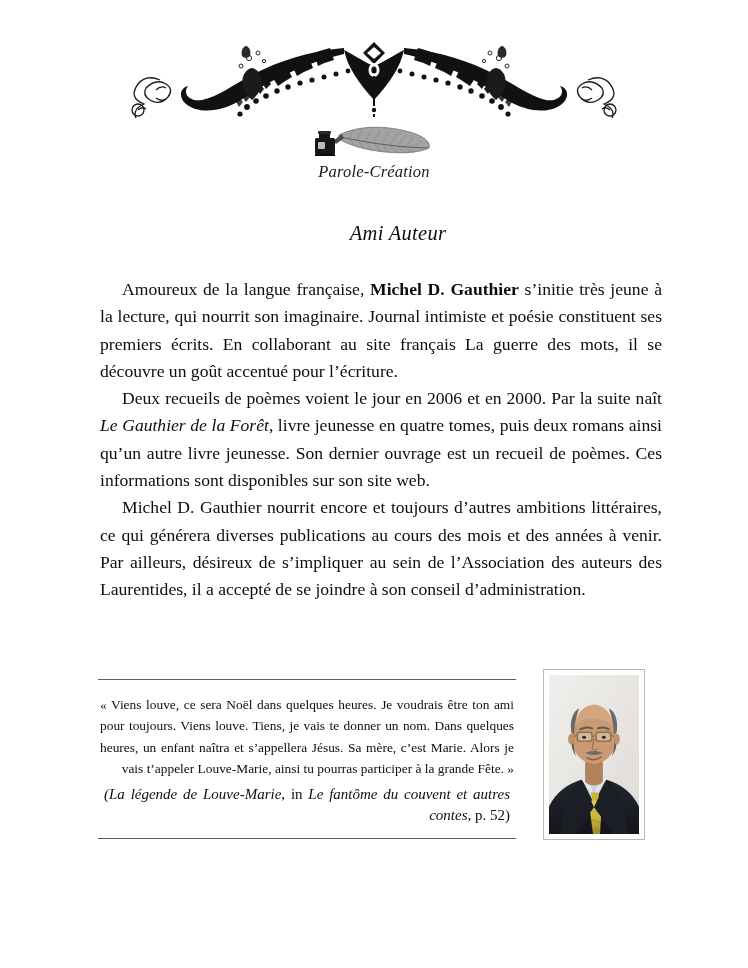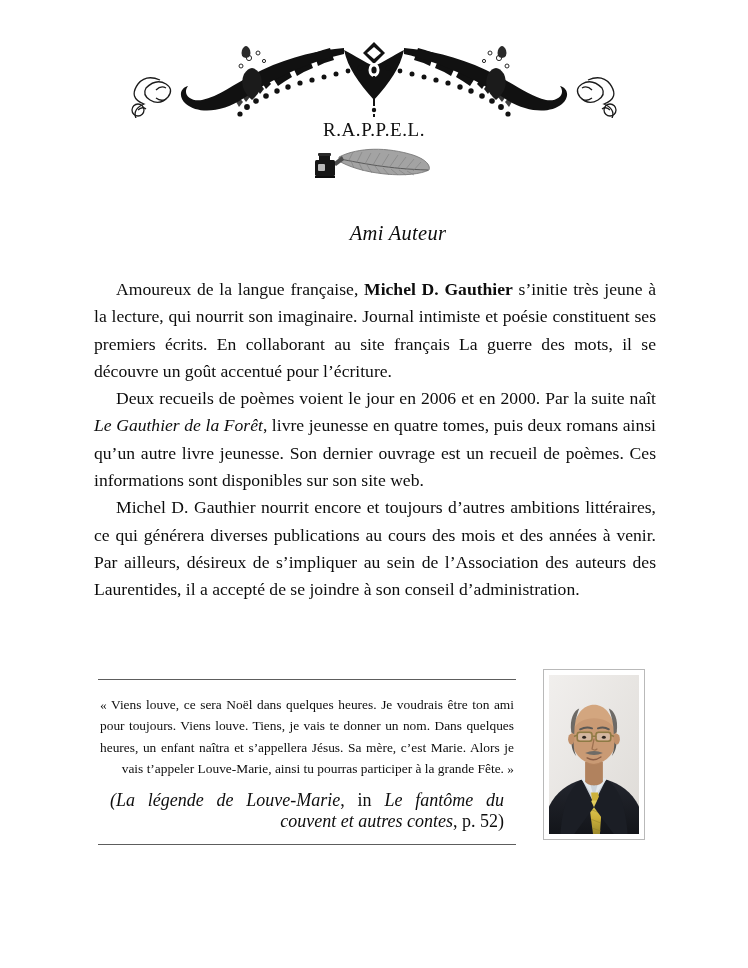--- a/index.html
+++ b/index.html
@@ -69,21 +69,21 @@
     text-align: center;
     font-style: italic;
     font-size: 20.5px;
     letter-spacing: 0.3px;
     padding-left: 24px;
   }
 
   
   #article-body {
     position: absolute;
-    left: 94px;
+    left: 100px;
     top: 276px;
     width: 562px;
     font-size: 17.6px;
     line-height: 27.3px;
     text-align: justify;
     text-justify: inter-word;
   }
   #article-body p {
     margin: 0;
     text-indent: 22px;
@@ -113,25 +113,25 @@
   #quote-rule-top { margin-top: 8px; }
   #quote-text {
     font-size: 13.4px;
     line-height: 21.4px;
     text-align: justify;
     text-align-last: right;
     margin: 14px 0 0 0;
     padding: 0 2px;
   }
   #quote-source {
-    font-size: 18px;
+    font-size: 15px;
     line-height: 21.4px;
     text-align: justify;
     text-align-last: right;
-    margin: 10px;
+    margin: 4px;
     padding: 0 2px;
     font-style: italic;
   }
   #quote-source .roman { font-style: normal; }
   #quote-rule-bottom { margin-top: 12px; }
 
   
   #portrait-frame {
     position: absolute;
     left: 543px;
@@ -259,21 +259,20 @@
       </g>
 
       <g fill="#1b1b1b">
         <path d="M150 46 q8 -12 16 0 q6 14 -8 26 q-14 -12 -8 -26 z"></path>
         <path d="M394 46 q8 -12 16 0 q6 14 -8 26 q-14 -12 -8 -26 z"></path>
       </g>
     </svg>
   </div>
 
   <div id="brand-block">
-    <div id="brand-name">R.A.P.P.E.L.</div>
 
     <div id="logo-wrap">
       <svg id="logo-svg" viewBox="0 0 130 40" xmlns="http://www.w3.org/2000/svg">
 
         <path d="M30 14 C50 4 78 4 104 12 C116 16 122 22 120 27
                  C112 31 96 33 76 31 C56 29 40 24 30 18 Z" fill="#a3a3a3" stroke="#6e6e6e" stroke-width="0.8"></path>
         <path d="M31 16 C52 20 80 26 119 27" fill="none" stroke="#5a5a5a" stroke-width="1"></path>
         <g stroke="#7d7d7d" stroke-width="0.6" fill="none">
           <path d="M40 17 L44 9"></path>
             <path d="M48 19 L53 9"></path>
@@ -297,20 +296,21 @@
         <path d="M24 20 L33 13 L35 17 L27 23 Z" fill="#4d4d4d"></path>
 
         <rect x="6" y="17" width="20" height="16" rx="1.5" fill="#161616"></rect>
         <rect x="10" y="12" width="11" height="6" rx="1" fill="#161616"></rect>
         <rect x="9" y="10" width="13" height="3" rx="1" fill="#2a2a2a"></rect>
         <rect x="9" y="21" width="7" height="7" rx="1" fill="#f2f2f2" opacity="0.75"></rect>
         <path d="M6 33 h20 v2 h-20 z" fill="#0d0d0d"></path>
       </svg>
     </div>
 
+    <div id="brand-tagline">Parole-Création</div>
   </div>
 </div>
 
 <div id="article-title">Ami Auteur</div>
 
 <div id="article-body">
   <p><span>Amoureux de la langue française, </span><span class="bold">Michel D. Gauthier</span><span> s’initie très jeune à la lecture, qui nourrit son imaginaire. Journal intimiste et poésie constituent ses premiers écrits. En collaborant au site français La guerre des mots, il se découvre un goût accentué pour l’écriture.</span></p>
   <p><span>Deux recueils de poèmes voient le jour en 2006 et en 2000. Par la suite naît </span><span class="ital">Le Gauthier de la Forêt</span><span>, livre jeunesse en quatre tomes, puis deux romans ainsi qu’un autre livre jeunesse. Son dernier ouvrage est un recueil de poèmes. Ces informations sont disponibles sur son site web.</span></p>
   <p><span>Michel D. Gauthier nourrit encore et toujours d’autres ambitions littéraires, ce qui générera diverses publications au cours des mois et des années à venir. Par ailleurs, désireux de s’impliquer au sein de l’Association des auteurs des Laurentides, il a accepté de se joindre à son conseil d’administration.</span></p>
 </div>

